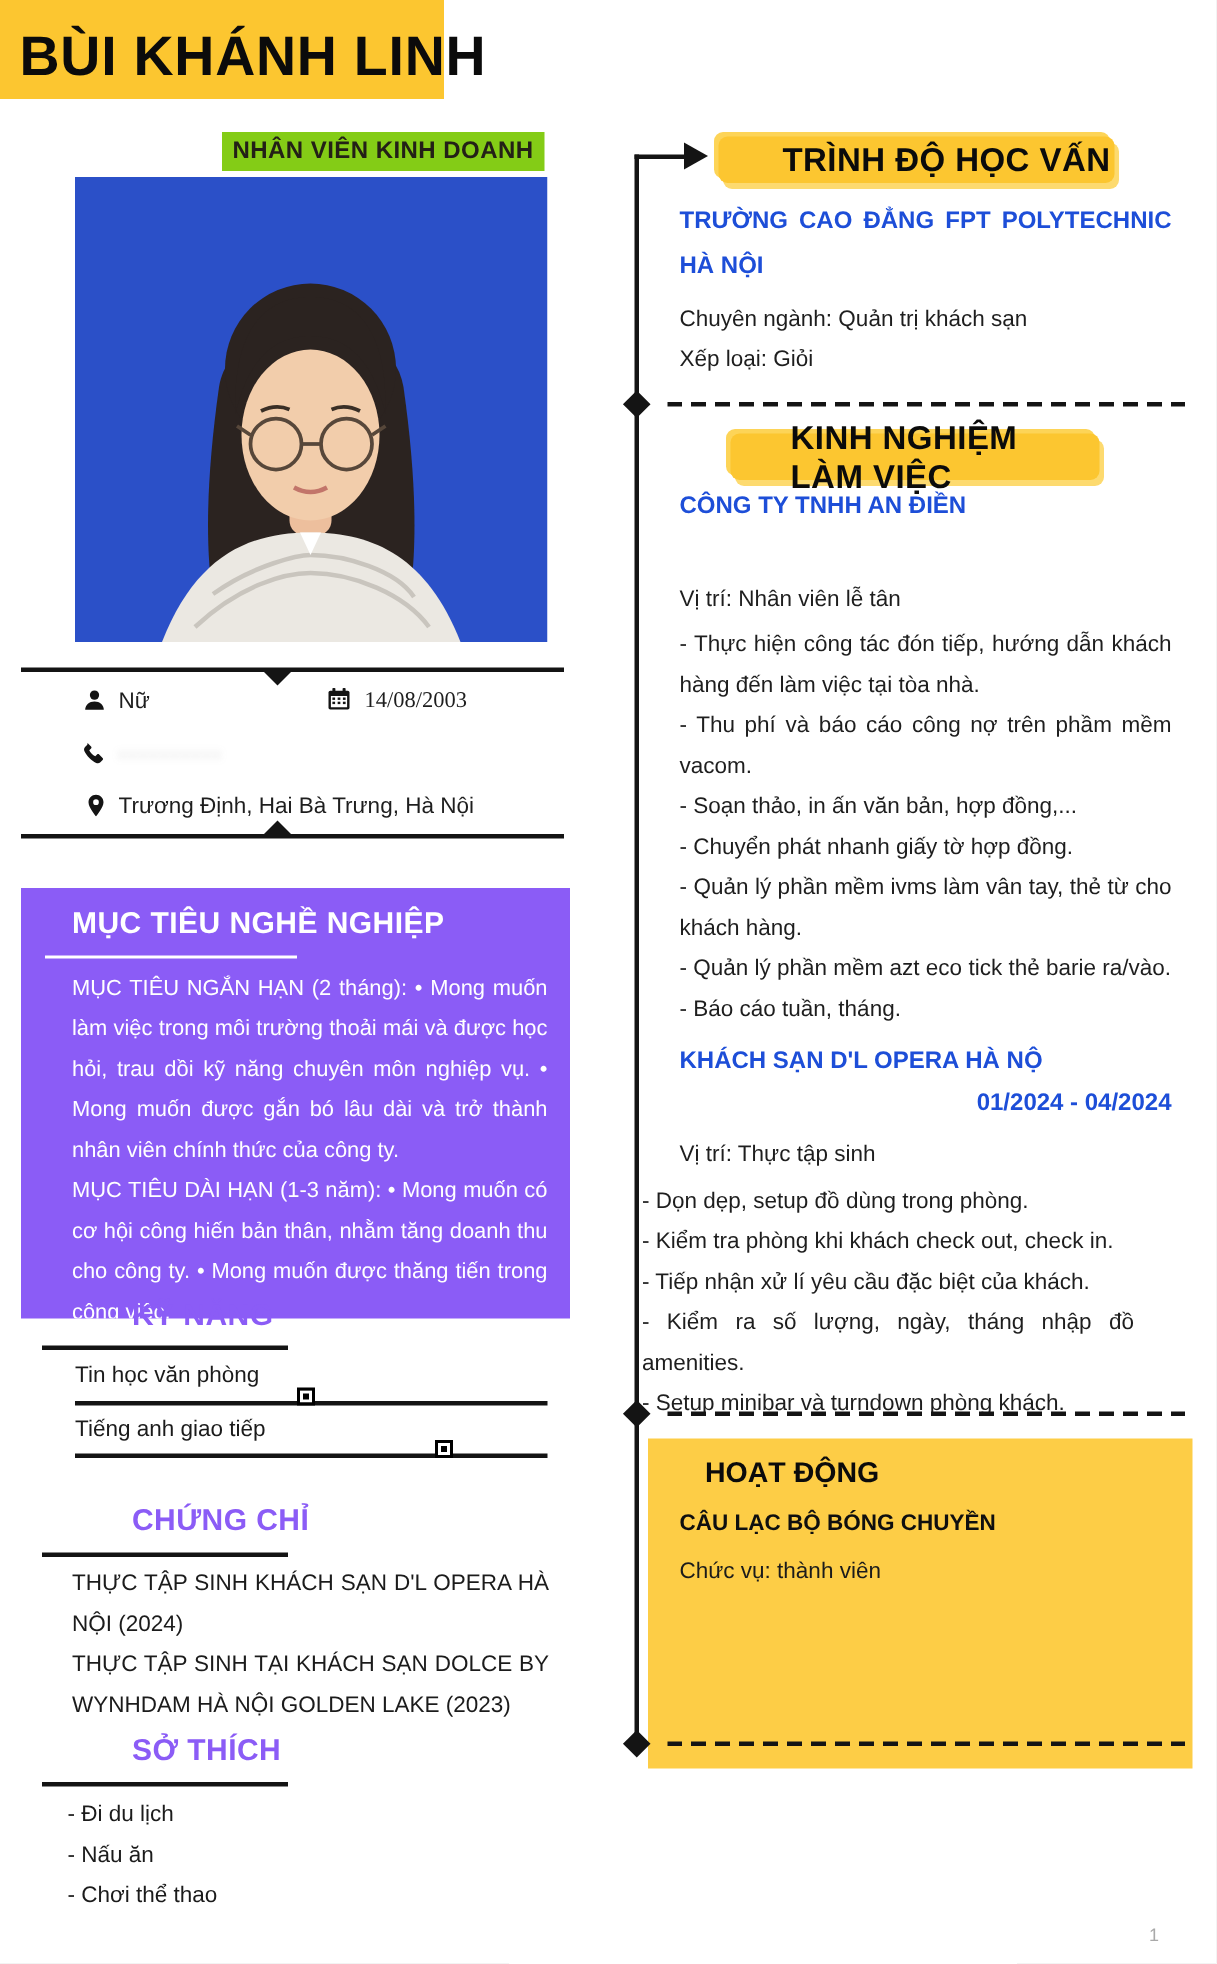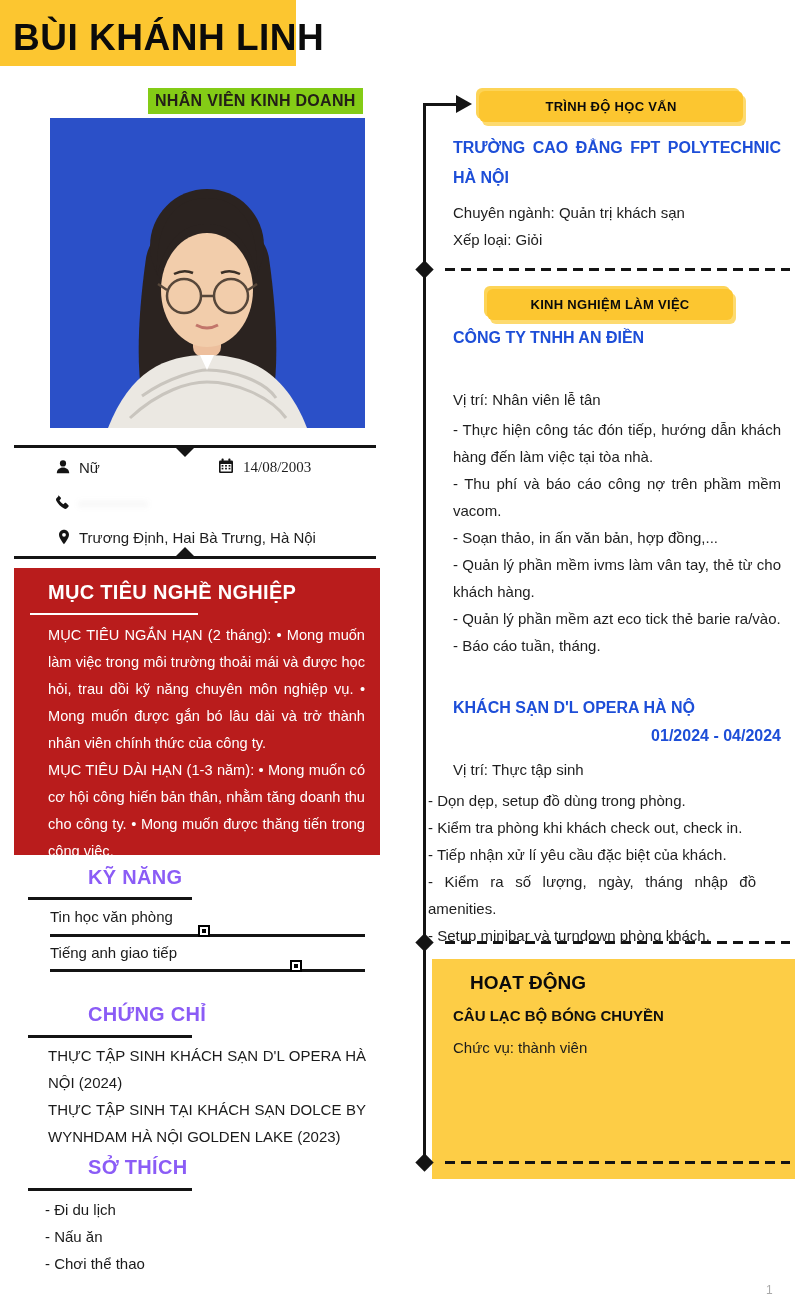--- a/index.html
+++ b/index.html
@@ -22,42 +22,42 @@
 
   
   .hline { height:3px; background:#141414; }
   .tri-down { width:0; height:0; border-left:10px solid transparent; border-right:10px solid transparent; border-top:10px solid #141414; }
   .tri-up   { width:0; height:0; border-left:10px solid transparent; border-right:10px solid transparent; border-bottom:10px solid #141414; }
   .info-text { font-size:15px; color:#1e1e1e; white-space:nowrap; }
   .icon16 { width:16px; height:16px; fill:#141414; }
   .blurred { filter:blur(3px); color:#6a6a6a; letter-spacing:2px; }
 
   
-  .objective { left:14px; top:568px; width:366px; height:287px; background:#b91c1c; color:#fff; overflow:hidden; }
+  .objective { left:14px; top:592px; width:366px; height:287px; background:#8b5cf6; color:#fff; overflow:hidden; }
   .objective h2 { margin:13px 0 0 34px; font-size:20px; font-weight:700; letter-spacing:.3px; }
   .obj-underline { margin:9px 0 0 16px; width:168px; height:2px; background:#ffffff; }
   .objective .body { margin:7px 15px 0 34px; font-size:14.6px; line-height:27px; text-align:justify; }
 
   
   .sec-h { font-size:20px; font-weight:700; letter-spacing:.3px; color:#8b5cf6; white-space:nowrap;margin-left:40px; }
   .sec-underline { width:164px; height:3px; background:#141414; }
   .skill-label { font-size:15px; white-space:nowrap; }
   .track { left:50px; width:315px; height:3px; background:#141414; }
   .marker { position:absolute; top:-7px; width:8px; height:8px; background:#000;
             border:2px solid #fff; outline:2px solid #000; transform:translateX(-50%); }
   .cert-body { font-size:15px; line-height:27px; text-align:justify; width:318px; }
   .hobby { font-size:15px; line-height:27px; }
 
   
   .vline { left:423px; top:103px; width:3px; height:1062px; background:#141414; }
   .arrow-shaft { left:423px; top:103px; width:34px; height:3px; background:#141414; }
   .arrow-head { left:456px; top:95px; width:0; height:0; border-top:9px solid transparent; border-bottom:9px solid transparent; border-left:16px solid #141414; }
   .yellow-h { background:#fcc630; border-radius:6px; box-shadow:3px 4px 0 0 #fdda6f, -3px -3px 0 0 #fdd457;
-              font-size:13px; font-weight:700; letter-spacing:.3px; color:#0b0b0b;
-              display:flex; align-items:center; justify-content:center; }
+              font-size:22px; font-weight:700; letter-spacing:.3px; color:#0b0b0b;
+              display:flex; align-items:center; justify-content:center;padding-left:40px; }
   .edu-h { left:479px; top:91px; width:264px; height:31px; }
   .exp-h { left:487px; top:289px; width:246px; height:31px; }
   .r-bold { font-size:16px; font-weight:700; color:#1d4ed8; }
   .r-text { font-size:15px; color:#1e1e1e; }
   .r-body { width:328px; font-size:15px; line-height:27px; text-align:justify; color:#1e1e1e; }
   .school { left:453px; top:133px; width:328px; line-height:30px; text-align:justify; }
   .period { width:328px; text-align:right; }
   .diamond { width:13px; height:13px; background:#141414; transform:rotate(45deg); }
   .dashes { height:3px; background:repeating-linear-gradient(90deg,#141414 0 10px,transparent 10px 16px); }
 
@@ -195,20 +195,21 @@
   <div class="abs dashes" style="left:445px; top:268px; width:345px;"></div>
 
   <div class="abs yellow-h exp-h">KINH NGHIỆM LÀM VIỆC</div>
 
   <div class="abs r-bold" style="left:453px; top:329px;">CÔNG TY TNHH AN ĐIỀN</div>
   <div class="abs r-text" style="left:453px; top:391px;">Vị trí: Nhân viên lễ tân</div>
   <div class="abs r-body" style="left:453px; top:416px;">
     <p>- Thực hiện công tác đón tiếp, hướng dẫn khách hàng đến làm việc tại tòa nhà.</p>
     <p>- Thu phí và báo cáo công nợ trên phầm mềm vacom.</p>
     <p>- Soạn thảo, in ấn văn bản, hợp đồng,...</p>
+    <p>- Chuyển phát nhanh giấy tờ hợp đồng.</p>
     <p>- Quản lý phần mềm ivms làm vân tay, thẻ từ cho khách hàng.</p>
     <p>- Quản lý phần mềm azt eco tick thẻ barie ra/vào.</p>
     <p>- Báo cáo tuần, tháng.</p>
   </div>
 
   <div class="abs r-bold" style="left:453px; top:699px;">KHÁCH SẠN D'L OPERA HÀ NỘ</div>
   <div class="abs r-bold period" style="left:453px; top:727px;">01/2024 - 04/2024</div>
   <div class="abs r-text" style="left:453px; top:761px;">Vị trí: Thực tập sinh</div>
   <div class="abs r-body" style="left:428px; top:787px;">
     <p>- Dọn dẹp, setup đồ dùng trong phòng.</p>

